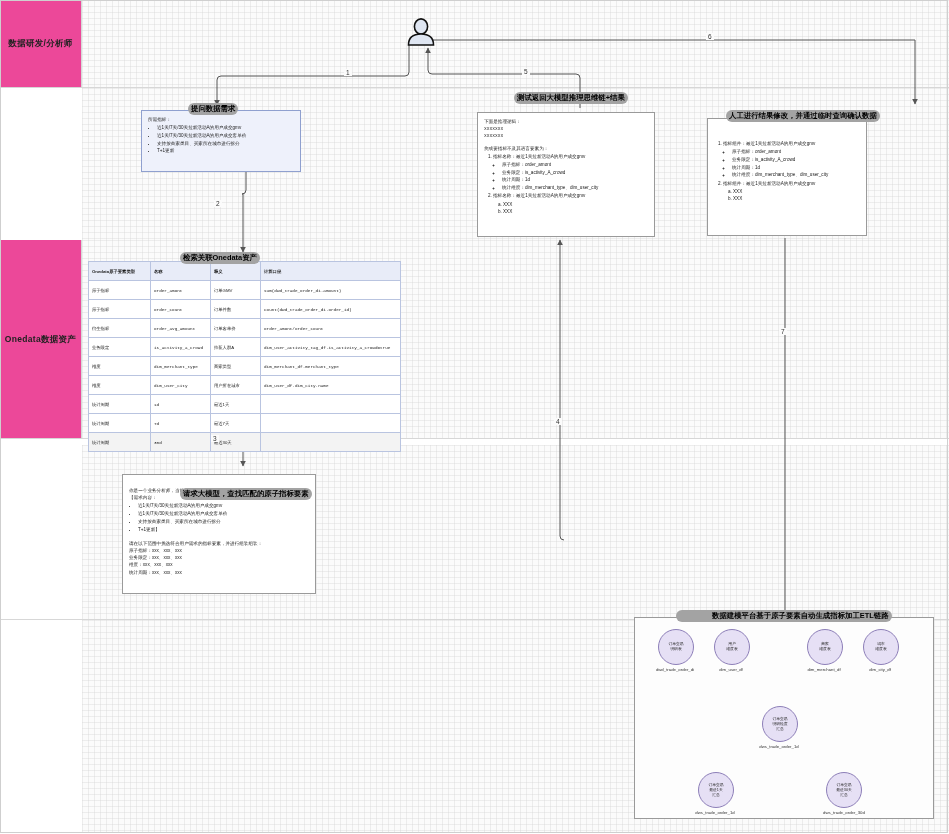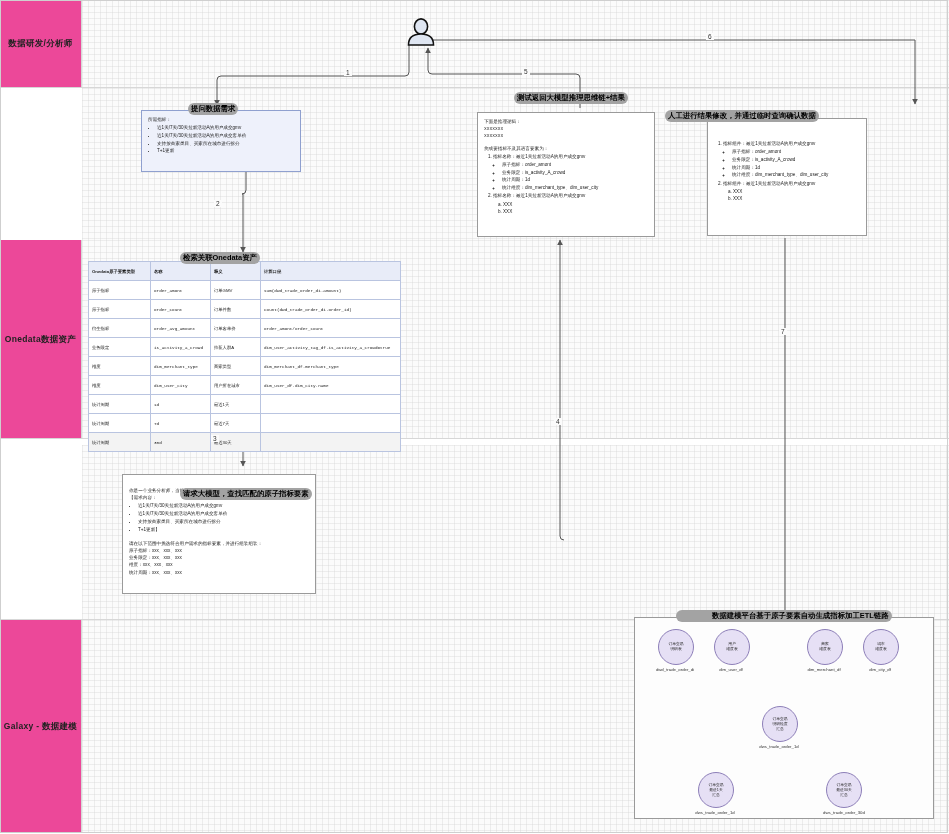--- a/index.html
+++ b/index.html
@@ -77,21 +77,20 @@
   </div>
   <div class="lane" style="top:240px;height:199px;">
     <div class="lane-body"></div>
     <div class="lane-label">Onedata数据资产</div>
   </div>
   <div class="lane" style="top:445px;height:175px;">
     <div class="lane-body"></div>
   </div>
   <div class="lane" style="top:620px;height:213px;border-bottom:none;">
     <div class="lane-body"></div>
-    <div class="lane-label">Galaxy - 数据建模</div>
   </div>
 
   <svg class="wires" viewBox="0 0 949 834">
     <defs>
       <marker id="ah" markerWidth="7" markerHeight="7" refX="5.4" refY="3" orient="auto">
         <path d="M0,0 L6,3 L0,6 z" fill="#555"></path>
       </marker>
     </defs>
     <g fill="none" stroke="#555" stroke-width="1">
 
@@ -172,21 +171,21 @@
           <span>指标名称：最近1天拉新活动A的用户成交gmv</span>
           <ol class="alpha">
             <li>XXX</li>
             <li>XXX</li>
           </ol>
         </li>
       </ol>
     </div>
   </div>
 
-  <div class="banner" style="left:665px;top:110px;text-align:center;">人工进行结果修改，并通过临时查询确认数据</div>
+  <div class="banner" style="left:726px;top:110px;text-align:center;">人工进行结果修改，并通过临时查询确认数据</div>
   <div class="panel white" style="left:707px;top:118px;width:160px;height:118px;">
     <div class="panel-txt" style="padding-top:20px;">
       <ol>
         <li>
           <span>指标组件：最近1天拉新活动A的用户成交gmv</span>
           <ul class="hollow">
             <li>原子指标：order_amont</li>
             <li>业务限定：is_activity_A_crowd</li>
             <li>统计周期：1d</li>
             <li>统计维度：dim_merchant_type、dim_user_city</li>

